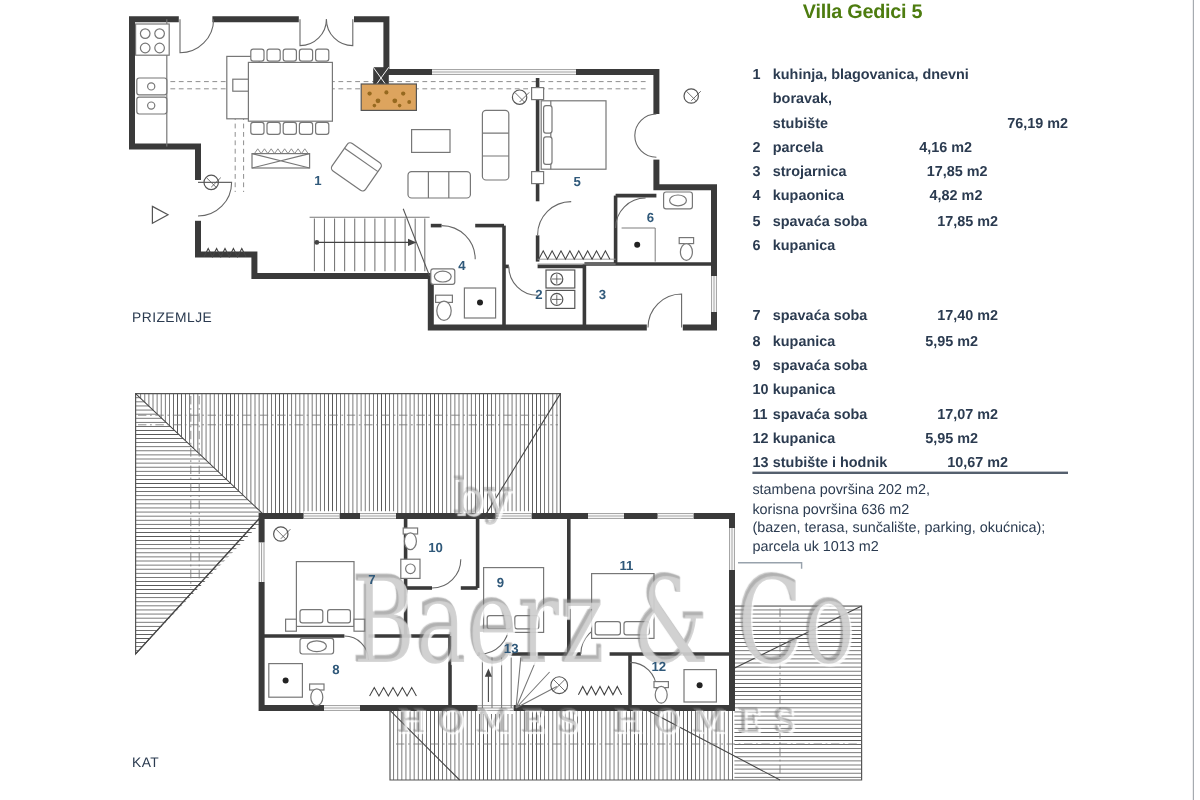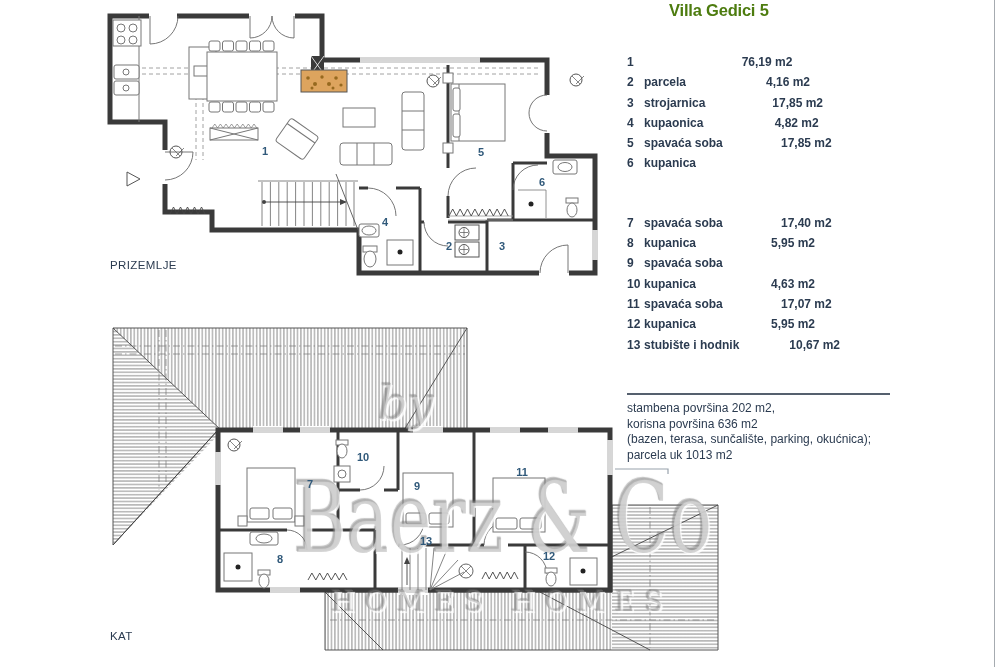--- a/index.html
+++ b/index.html
@@ -21,21 +21,21 @@
   #right-border{position:absolute;left:994px;top:0;width:1px;height:667px;background:#a6abb0;}
   
   .plan-label{position:absolute;font-size:11.5px;font-weight:400;letter-spacing:0.4px;color:#2b3b50;}
   .rn{position:absolute;transform:translate(-50%,-50%);font-size:11px;font-weight:700;
       color:#30597a;white-space:nowrap;}
   
   .wm{position:absolute;font-family:"DejaVu Serif","Liberation Serif",serif;
       color:rgba(140,140,140,0.36);
       text-shadow:2px 2px 1px rgba(255,255,255,0.85), -1px -1px 1px rgba(105,105,105,0.38);
       white-space:nowrap;pointer-events:none;}
-  #wm-by{left:378px;top:376px;font-size:46px;font-style:italic;}
+  #wm-by{left:378px;top:392px;font-size:40px;}
   #wm-name{left:293px;top:468px;font-size:100px;line-height:1;
            transform:scaleX(0.72);transform-origin:left top;}
   #wm-tagline{left:331px;top:586px;font-size:27px;letter-spacing:10px;}
   svg{position:absolute;left:0;top:0;}
 </style>
 </head>
 <body>
 
 <svg width="1000" height="667" viewBox="0 0 1000 667">
   <defs>
@@ -373,20 +373,22 @@
 <span class="rn" style="left:522px;top:472px">11</span>
 <span class="rn" style="left:549px;top:556px">12</span>
 <span class="rn" style="left:426px;top:541px">13</span>
 
 <div id="right-col">
   <div id="page-title">Villa Gedici 5</div>
 
   <div id="legend">
     <div class="lrow">
         <span class="no">1</span>
+        <span class="lbl">kuhinja, blagovanica, dnevni boravak,
+stubište</span>
         <span class="area">76,19 m2</span>
       </div>
     <div class="lrow">
         <span class="no">2</span>
         <span class="lbl">parcela</span>
         <span class="area">4,16 m2</span>
       </div>
     <div class="lrow">
         <span class="no">3</span>
         <span class="lbl">strojarnica</span>
@@ -416,21 +418,20 @@
         <span class="lbl">kupanica</span>
         <span class="area">5,95 m2</span>
       </div>
     <div class="lrow">
         <span class="no">9</span>
         <span class="lbl">spavaća soba</span>
       </div>
     <div class="lrow">
         <span class="no">10</span>
         <span class="lbl">kupanica</span>
-        <span class="area">4,63 m2</span>
       </div>
     <div class="lrow">
         <span class="no">11</span>
         <span class="lbl">spavaća soba</span>
         <span class="area">17,07 m2</span>
       </div>
     <div class="lrow">
         <span class="no">12</span>
         <span class="lbl">kupanica</span>
         <span class="area">5,95 m2</span>

